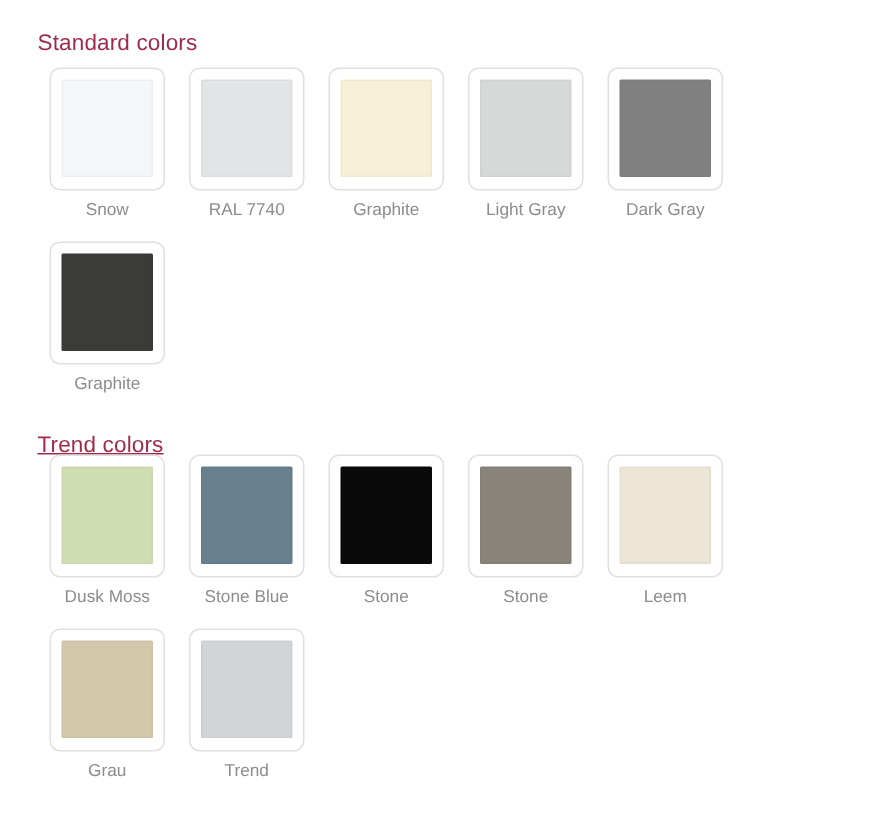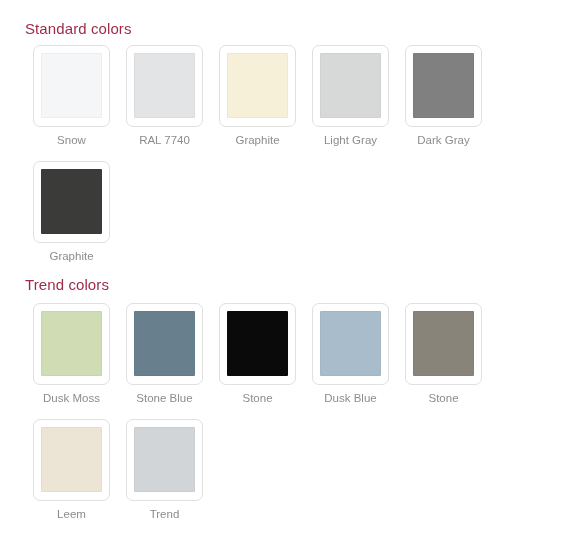--- a/index.html
+++ b/index.html
@@ -33,21 +33,22 @@
     padding: 0;
   }
   #section-standard .section-heading {
     position: absolute;
     left: 25px;
     top: 20px;
   }
   #section-trend .section-heading {
     position: absolute;
     left: 25px;
-    top: 276px;
+    top: 288px;
+    text-decoration: underline;
   }
   .swatch-grid {
     position: absolute;
     left: 25px;
     width: 540px;
     display: flex;
     flex-wrap: wrap;
     gap: 0px;
   }
   #grid-standard { top: 45px; }
@@ -152,35 +153,35 @@
           <div class="swatch-label">Stone Blue</div>
         </div>
         <div class="swatch-item">
           <div class="swatch-card">
             <div class="swatch-fill" style="background-color: rgb(10, 10, 10);"></div>
           </div>
           <div class="swatch-label">Stone</div>
         </div>
         <div class="swatch-item">
           <div class="swatch-card">
-            <div class="swatch-fill" style="background-color: rgb(168, 188, 203);"></div>
-          </div>
-          <div class="swatch-label">Dusk Blue</div>
-        </div>
-        <div class="swatch-item">
-          <div class="swatch-card">
             <div class="swatch-fill" style="background-color: rgb(137, 132, 122);"></div>
           </div>
           <div class="swatch-label">Stone</div>
         </div>
         <div class="swatch-item">
           <div class="swatch-card">
             <div class="swatch-fill" style="background-color: rgb(236, 229, 214);"></div>
           </div>
           <div class="swatch-label">Leem</div>
+        </div>
+        <div class="swatch-item">
+          <div class="swatch-card">
+            <div class="swatch-fill" style="background-color: rgb(210, 200, 171);"></div>
+          </div>
+          <div class="swatch-label">Grau</div>
         </div>
         <div class="swatch-item">
           <div class="swatch-card">
             <div class="swatch-fill" style="background-color: rgb(210, 213, 215);"></div>
           </div>
           <div class="swatch-label">Trend</div>
         </div>
       </div>
   </div>
 

